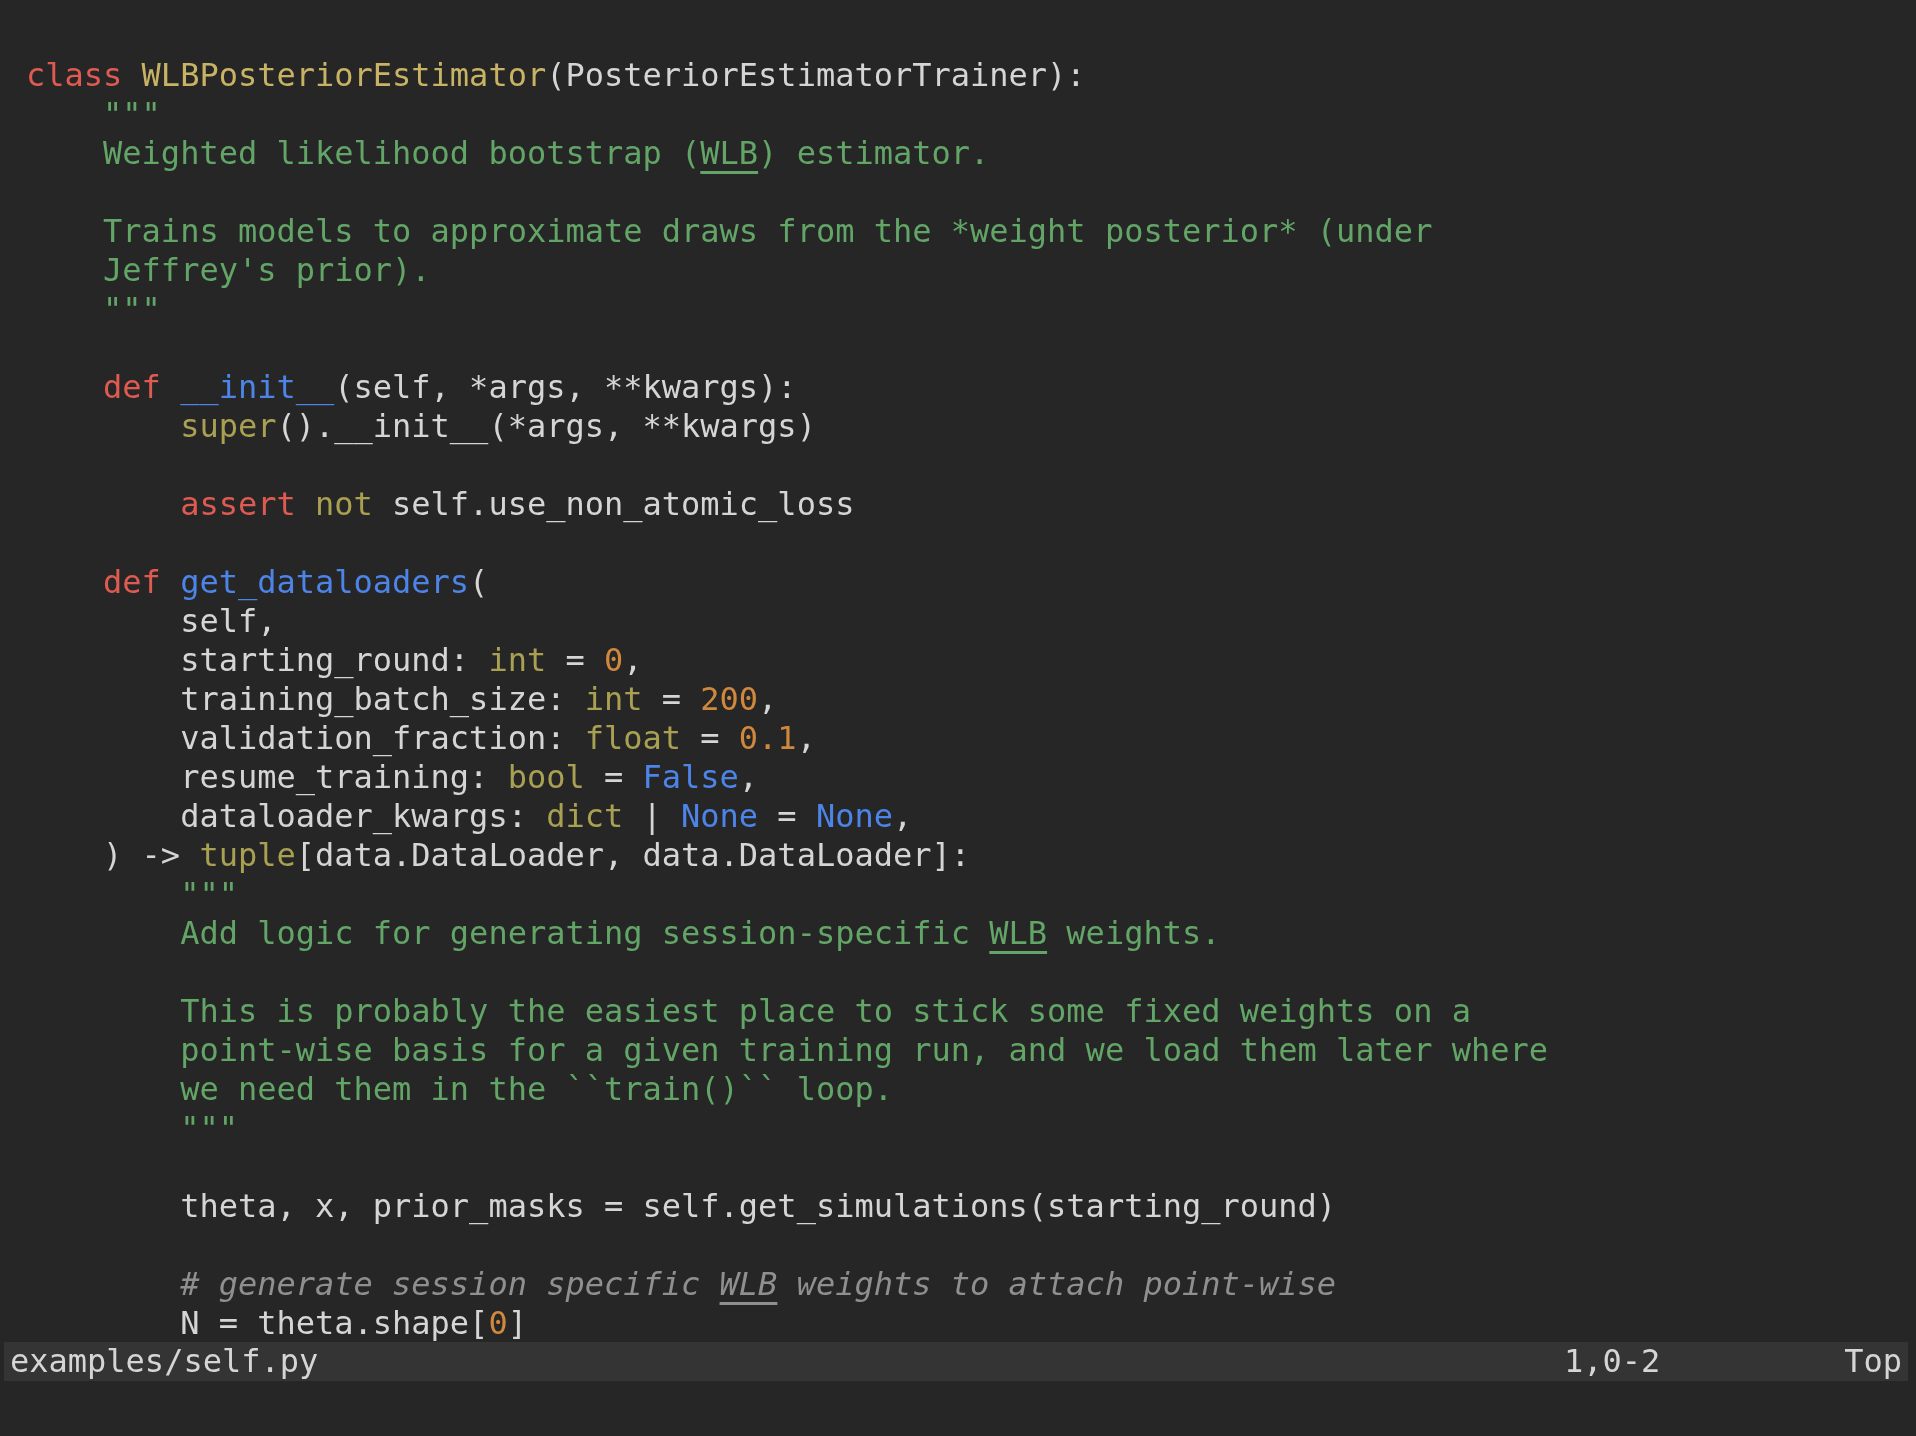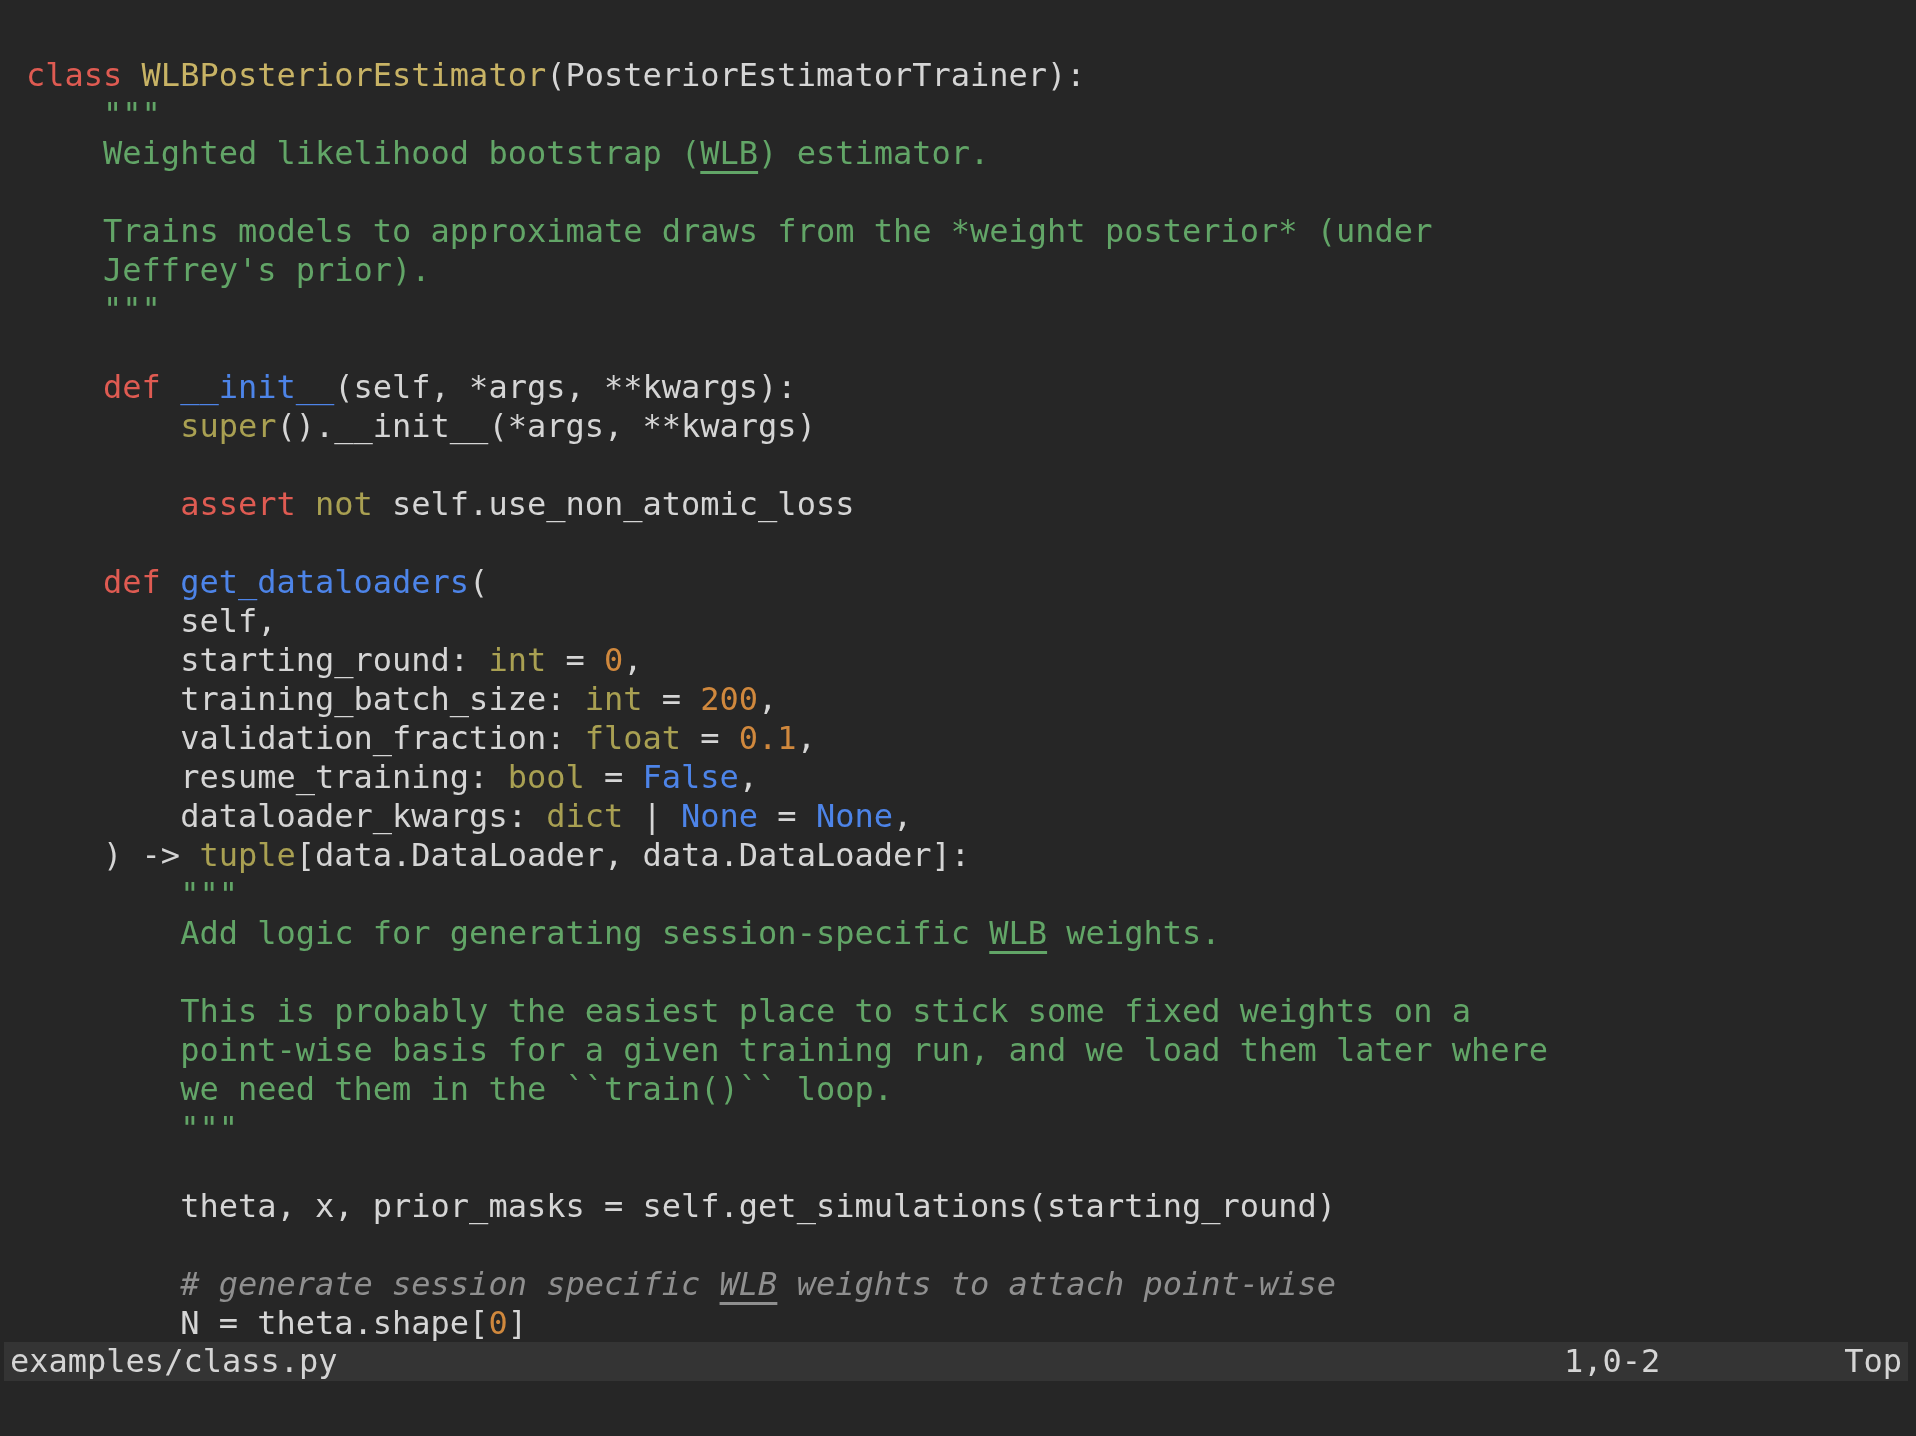--- a/index.html
+++ b/index.html
@@ -80,17 +80,17 @@
     top: 0;
     margin-left: 12px;
   }
 </style>
 </head>
 <body>
 
 <div class="screen">
   <pre class="code"><div class="line"><span class="t-kw">class</span><span class="t-plain"> </span><span class="t-cls">WLBPosteriorEstimator</span><span class="t-plain">(PosteriorEstimatorTrainer):</span></div><div class="line"><span class="t-str">    """</span></div><div class="line"><span class="t-str">    Weighted likelihood bootstrap (</span><span class="t-stru">WLB</span><span class="t-str">) estimator.</span></div><div class="line"></div><div class="line"><span class="t-str">    Trains models to approximate draws from the *weight posterior* (under</span></div><div class="line"><span class="t-str">    Jeffrey's prior).</span></div><div class="line"><span class="t-str">    """</span></div><div class="line"></div><div class="line"><span class="t-plain">    </span><span class="t-kw">def</span><span class="t-plain"> </span><span class="t-blue">__init__</span><span class="t-plain">(self, *args, **kwargs):</span></div><div class="line"><span class="t-plain">        </span><span class="t-type">super</span><span class="t-plain">().__init__(*args, **kwargs)</span></div><div class="line"></div><div class="line"><span class="t-plain">        </span><span class="t-kw">assert</span><span class="t-plain"> </span><span class="t-type">not</span><span class="t-plain"> self.use_non_atomic_loss</span></div><div class="line"></div><div class="line"><span class="t-plain">    </span><span class="t-kw">def</span><span class="t-plain"> </span><span class="t-blue">get_dataloaders</span><span class="t-plain">(</span></div><div class="line"><span class="t-plain">        self,</span></div><div class="line"><span class="t-plain">        starting_round: </span><span class="t-type">int</span><span class="t-plain"> = </span><span class="t-num">0</span><span class="t-plain">,</span></div><div class="line"><span class="t-plain">        training_batch_size: </span><span class="t-type">int</span><span class="t-plain"> = </span><span class="t-num">200</span><span class="t-plain">,</span></div><div class="line"><span class="t-plain">        validation_fraction: </span><span class="t-type">float</span><span class="t-plain"> = </span><span class="t-num">0.1</span><span class="t-plain">,</span></div><div class="line"><span class="t-plain">        resume_training: </span><span class="t-type">bool</span><span class="t-plain"> = </span><span class="t-blue">False</span><span class="t-plain">,</span></div><div class="line"><span class="t-plain">        dataloader_kwargs: </span><span class="t-type">dict</span><span class="t-plain"> | </span><span class="t-blue">None</span><span class="t-plain"> = </span><span class="t-blue">None</span><span class="t-plain">,</span></div><div class="line"><span class="t-plain">    ) -&gt; </span><span class="t-type">tuple</span><span class="t-plain">[data.DataLoader, data.DataLoader]:</span></div><div class="line"><span class="t-str">        """</span></div><div class="line"><span class="t-str">        Add logic for generating session-specific </span><span class="t-stru">WLB</span><span class="t-str"> weights.</span></div><div class="line"></div><div class="line"><span class="t-str">        This is probably the easiest place to stick some fixed weights on a</span></div><div class="line"><span class="t-str">        point-wise basis for a given training run, and we load them later where</span></div><div class="line"><span class="t-str">        we need them in the ``train()`` loop.</span></div><div class="line"><span class="t-str">        """</span></div><div class="line"></div><div class="line"><span class="t-plain">        theta, x, prior_masks = self.get_simulations(starting_round)</span></div><div class="line"></div><div class="line"><span class="t-com">        # generate session specific </span><span class="t-comu">WLB</span><span class="t-com"> weights to attach point-wise</span></div><div class="line"><span class="t-plain">        N = theta.shape[</span><span class="t-num">0</span><span class="t-plain">]</span></div></pre>
   <div class="statusbar">
-    <span class="filename">examples/class.py</span>
+    <span class="filename">examples/self.py</span>
     <span class="ruler">1,0-2</span>
     <span class="scrollpos">Top</span>
   </div>
 </div>
 
 </body></html>

